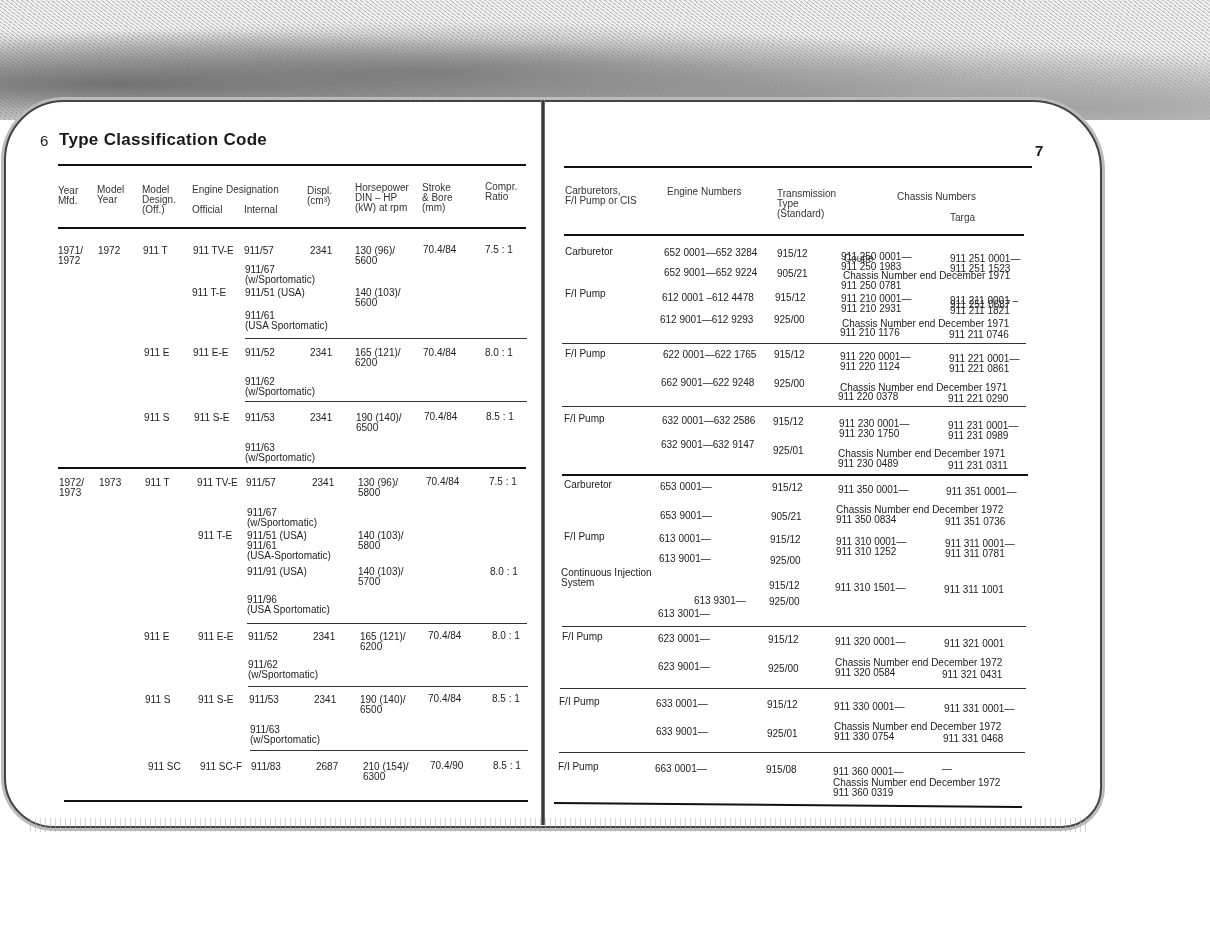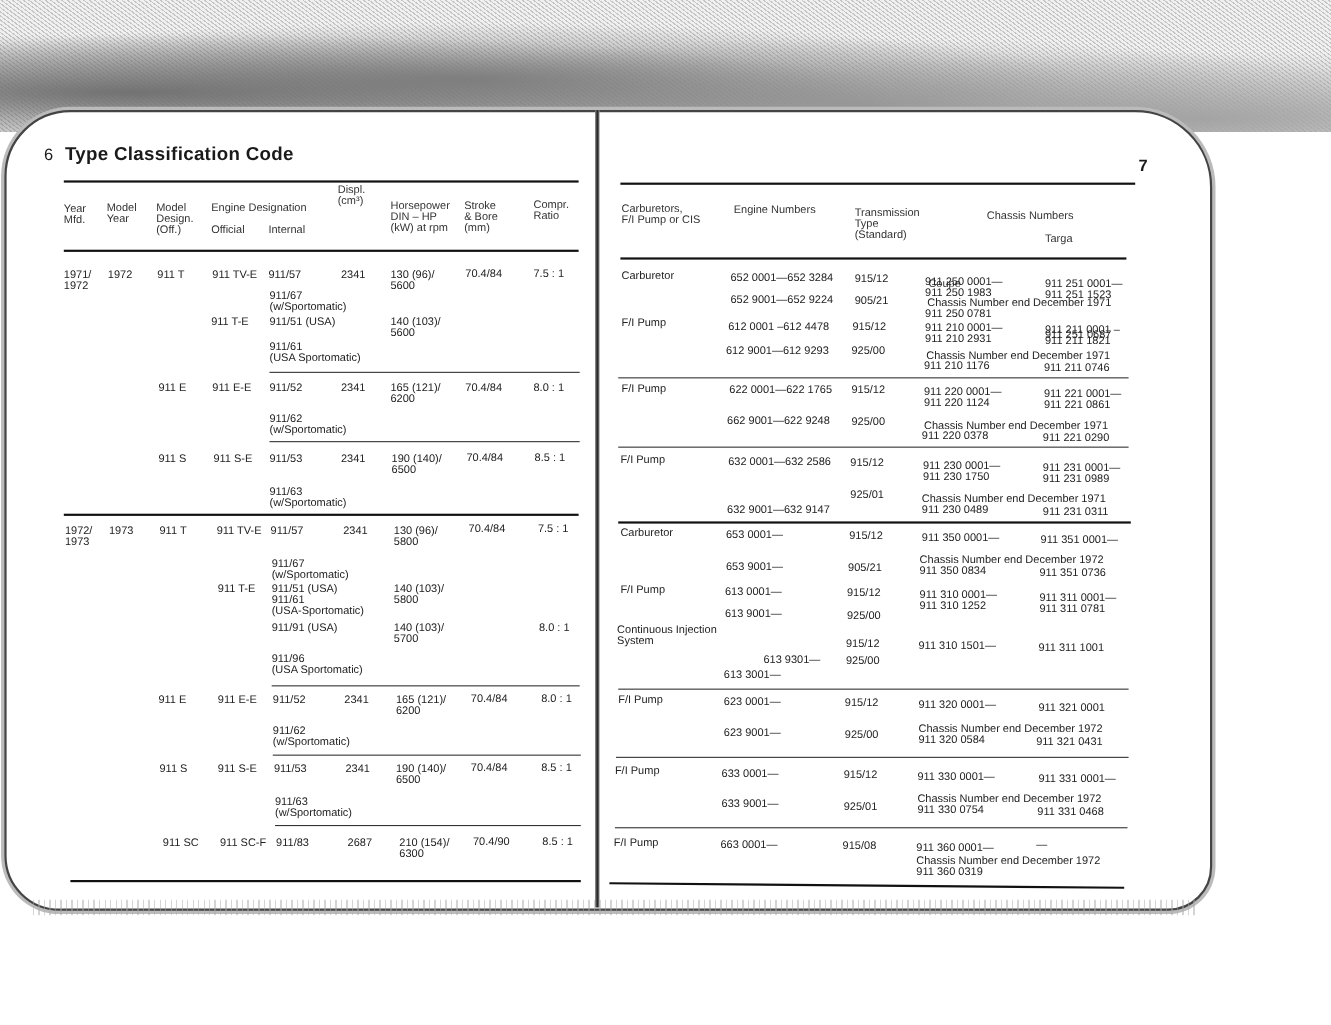--- a/index.html
+++ b/index.html
@@ -64,21 +64,21 @@
   <span class="t hdr" style="left:18px; top:56px;">Year
 Mfd.</span>
   <span class="t hdr" style="left:57px; top:55px;">Model
 Year</span>
   <span class="t hdr" style="left:102px; top:55px;">Model
 Design.
 (Off.)</span>
   <span class="t hdr" style="left:152px; top:55px;">Engine Designation</span>
   <span class="t hdr" style="left:152px; top:75px;">Official</span>
   <span class="t hdr" style="left:204px; top:75px;">Internal</span>
-  <span class="t hdr" style="left:267px; top:38px;">Displ.
+  <span class="t hdr" style="left:267px; top:56px;">Displ.
 (cm³)</span>
   <span class="t hdr" style="left:315px; top:53px;">Horsepower
 DIN – HP
 (kW) at rpm</span>
   <span class="t hdr" style="left:382px; top:53px;">Stroke
 &amp; Bore
 (mm)</span>
   <span class="t hdr" style="left:445px; top:52px;">Compr.
 Ratio</span>
   <div class="hr" style="left:18px; top:97px; width:468px;"></div>
@@ -261,21 +261,21 @@
   <div class="hr thin" style="left:10px; top:266px; width:464px;"></div>
 
   <span class="t" style="left:12px; top:274px;">F/I Pump</span>
   <span class="t" style="left:110px; top:276px;">632 0001—632 2586</span>
   <span class="t" style="left:221px; top:277px;">915/12</span>
   <span class="t" style="left:287px; top:279px;">911 230 0001—
 911 230 1750</span>
   <span class="t" style="left:396px; top:281px;">911 231 0001—
 911 231 0989</span>
 
-  <span class="t" style="left:109px; top:319px;">632 9001—632 9147</span>
+  <span class="t" style="left:109px; top:300px;">632 9001—632 9147</span>
   <span class="t" style="left:221px; top:306px;">925/01</span>
   <span class="t" style="left:286px; top:309px;">Chassis Number end December 1971</span>
   <span class="t" style="left:286px; top:319px;">911 230 0489</span>
   <span class="t" style="left:396px; top:321px;">911 231 0311</span>
   <div class="hr" style="left:10px; top:334px; width:466px;"></div>
 
   <span class="t" style="left:12px; top:340px;">Carburetor</span>
   <span class="t" style="left:108px; top:342px;">653 0001—</span>
   <span class="t" style="left:220px; top:343px;">915/12</span>
   <span class="t" style="left:286px; top:345px;">911 350 0001—</span>

